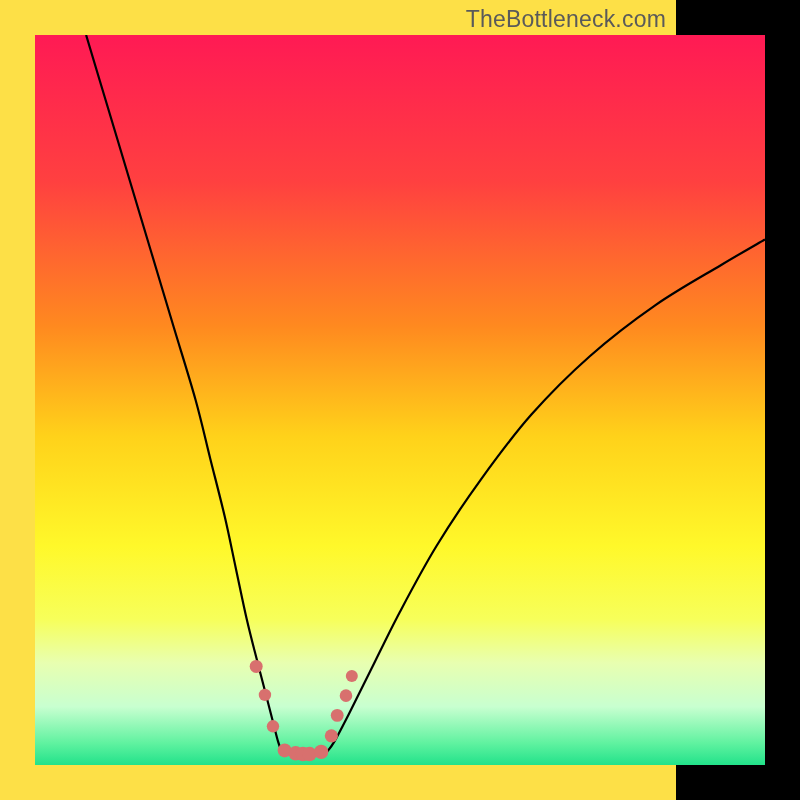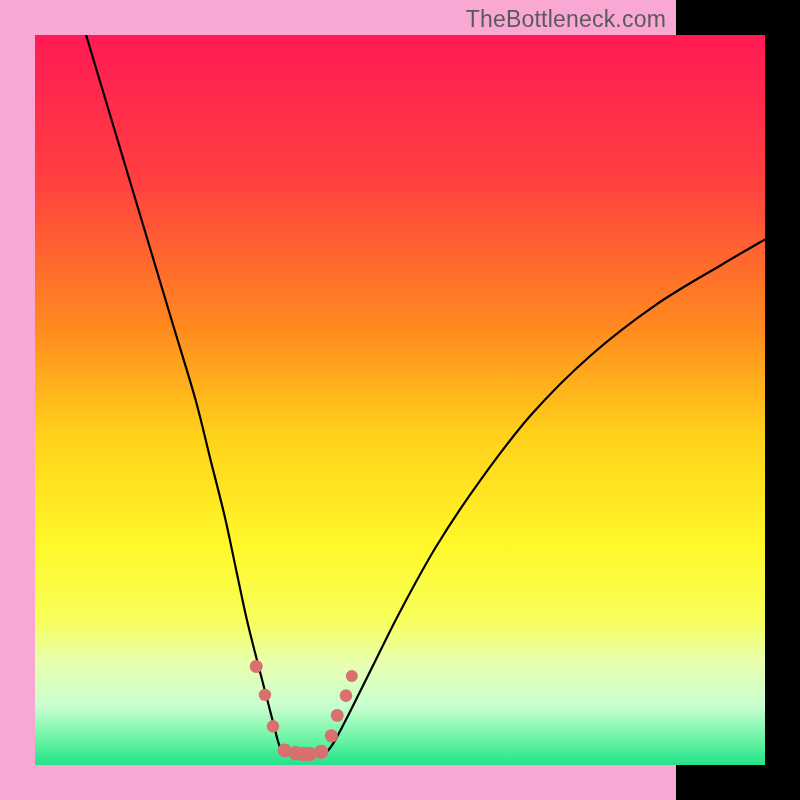--- a/index.html
+++ b/index.html
@@ -10,21 +10,21 @@
     overflow: hidden;
     background: #000;
     font-family: Arial, Helvetica, sans-serif;
   }
   .frame {
     position: absolute;
     left: 0;
     top: 0;
     width: 676px;
     height: 800px;
-    background: #f9a8d4;
+    background: #fde047;
   }
   .watermark {
     position: absolute;
     top: 6px;
     right: 10px;
     color: #5a5a5a;
     font-size: 23px;
     font-weight: 400;
     letter-spacing: 0.2px;
   }

